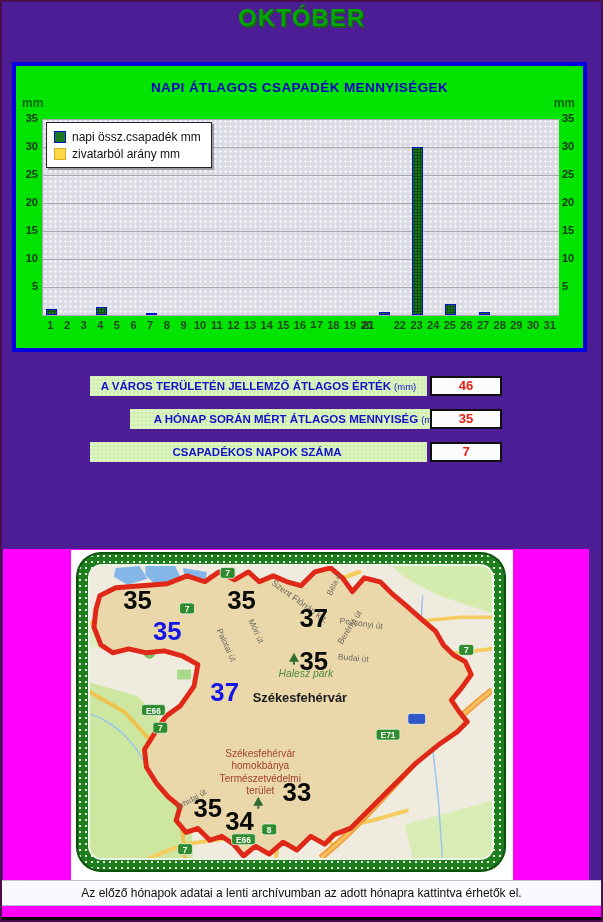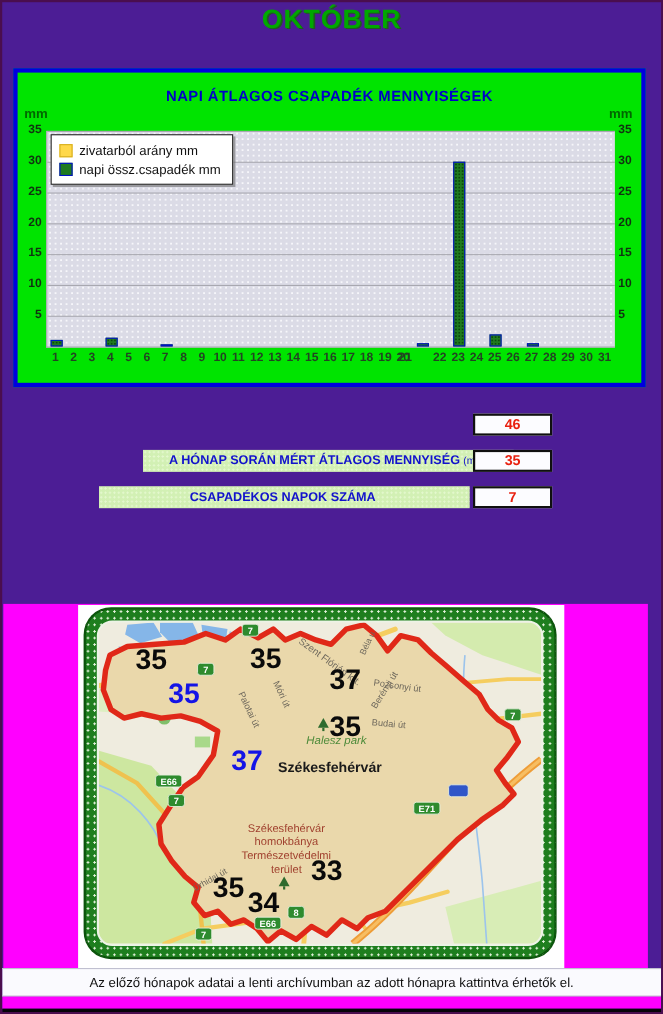--- a/index.html
+++ b/index.html
@@ -76,26 +76,26 @@
         <div class="bar" style="left: 2.82258px; height: 5.6px;"></div>
         <div class="bar" style="left: 52.7581px; height: 8.4px;"></div>
         <div class="bar" style="left: 102.694px; height: 2px;"></div>
         <div class="bar" style="left: 335.726px; height: 2.8px;"></div>
         <div class="bar" style="left: 369.016px; height: 168px;"></div>
         <div class="bar" style="left: 402.306px; height: 11.2px;"></div>
         <div class="bar" style="left: 435.597px; height: 2.8px;"></div>
       </div>
     <div class="legend">
       <div class="legend-row">
+        <span class="swatch s0"></span>
+        <span>napi össz.csapadék  mm</span>
+      </div>
+      <div class="legend-row">
         <span class="swatch s1"></span>
         <span>zivatarból arány  mm</span>
-      </div>
-      <div class="legend-row">
-        <span class="swatch s0"></span>
-        <span>napi össz.csapadék  mm</span>
       </div>
     </div>
   <div class="ylab" style="left: 0px; width: 22px; top: 46px;">35</div>
       <div class="ylab r" style="left: 546px; top: 46px;">35</div>
       <div class="ylab" style="left: 0px; width: 22px; top: 74px;">30</div>
       <div class="ylab r" style="left: 546px; top: 74px;">30</div>
       <div class="ylab" style="left: 0px; width: 22px; top: 102px;">25</div>
       <div class="ylab r" style="left: 546px; top: 102px;">25</div>
       <div class="ylab" style="left: 0px; width: 22px; top: 130px;">20</div>
       <div class="ylab r" style="left: 546px; top: 130px;">20</div>
@@ -114,37 +114,40 @@
       <div class="xlab" style="left: 125.871px; width: 16.6452px;">7</div>
       <div class="xlab" style="left: 142.516px; width: 16.6452px;">8</div>
       <div class="xlab" style="left: 159.161px; width: 16.6452px;">9</div>
       <div class="xlab" style="left: 175.806px; width: 16.6452px;">10</div>
       <div class="xlab" style="left: 192.452px; width: 16.6452px;">11</div>
       <div class="xlab" style="left: 209.097px; width: 16.6452px;">12</div>
       <div class="xlab" style="left: 225.742px; width: 16.6452px;">13</div>
       <div class="xlab" style="left: 242.387px; width: 16.6452px;">14</div>
       <div class="xlab" style="left: 259.032px; width: 16.6452px;">15</div>
       <div class="xlab" style="left: 275.677px; width: 16.6452px;">16</div>
-      <div class="xlab" style="left: 292.323px; width: 16.6452px;">17</div>
+      <div class="xlab" style="left: 292.323px; width: 16.6452px; font-family: Liberation Mono, monospace;">17</div>
       <div class="xlab" style="left: 308.968px; width: 16.6452px;">18</div>
       <div class="xlab" style="left: 325.613px; width: 16.6452px;">19</div>
       <div class="xlab" style="left: 342.258px; width: 16.6452px;">20</div>
       <div class="xlab" style="left: 344px; width: 16.6452px;">21</div>
       <div class="xlab" style="left: 375.548px; width: 16.6452px;">22</div>
       <div class="xlab" style="left: 392.194px; width: 16.6452px;">23</div>
       <div class="xlab" style="left: 408.839px; width: 16.6452px;">24</div>
       <div class="xlab" style="left: 425.484px; width: 16.6452px;">25</div>
       <div class="xlab" style="left: 442.129px; width: 16.6452px;">26</div>
       <div class="xlab" style="left: 458.774px; width: 16.6452px;">27</div>
       <div class="xlab" style="left: 475.419px; width: 16.6452px;">28</div>
       <div class="xlab" style="left: 492.065px; width: 16.6452px;">29</div>
       <div class="xlab" style="left: 508.71px; width: 16.6452px;">30</div>
       <div class="xlab" style="left: 525.355px; width: 16.6452px;">31</div>
     </div>
 
+  <div class="stat-label" style="top:374px;">
+    <span>A VÁROS TERÜLETÉN JELLEMZŐ ÁTLAGOS ÉRTÉK</span><span class="stat-unit">(mm)</span>
+  </div>
   <div class="stat-value" style="top:374px;">46</div>
 
   <div class="stat-label" style="top:407px;margin-left:40px;">
     <span>A HÓNAP SORÁN MÉRT ÁTLAGOS MENNYISÉG</span><span class="stat-unit">(mm)</span>
   </div>
   <div class="stat-value" style="top:407px;">35</div>
 
   <div class="stat-label" style="top:440px;">
     <span>CSAPADÉKOS NAPOK SZÁMA</span><span class="stat-unit"></span>
   </div>

